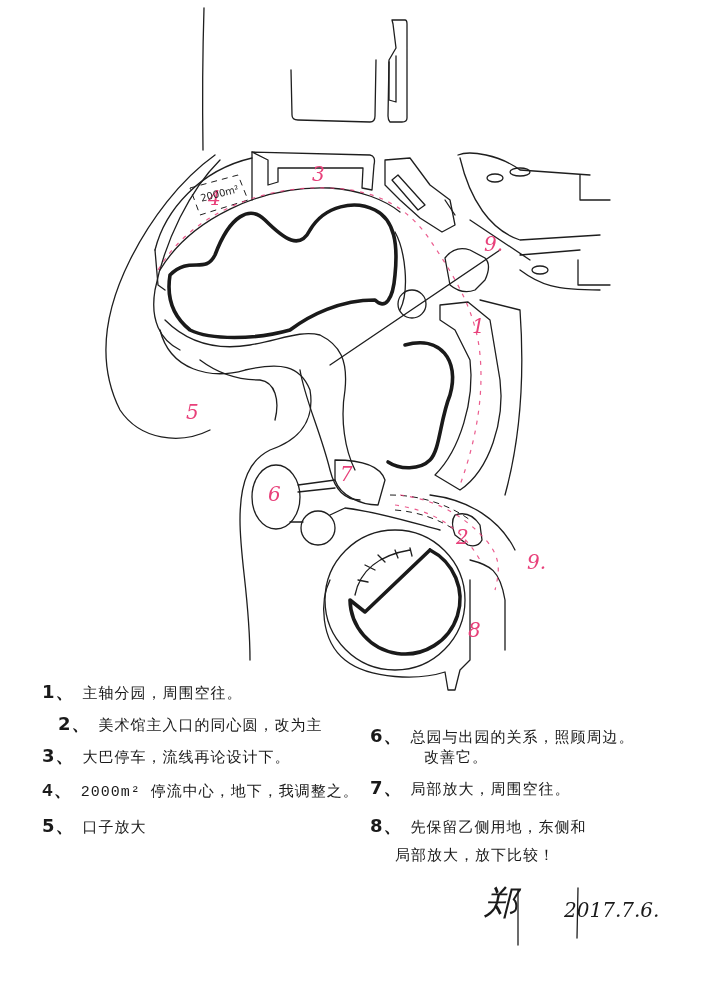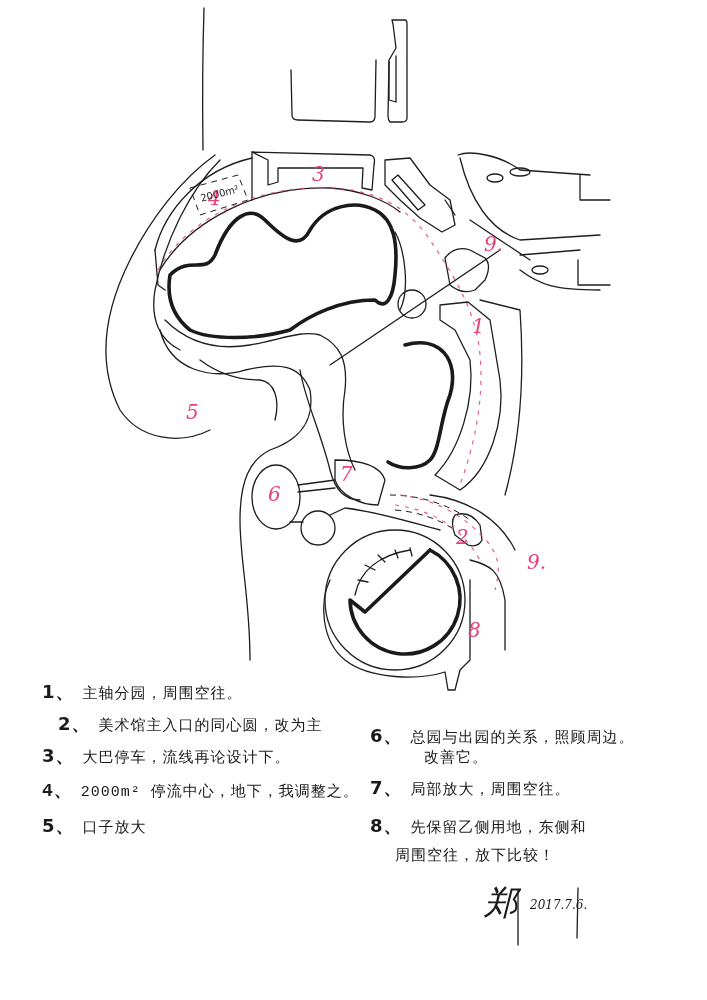--- a/index.html
+++ b/index.html
@@ -125,21 +125,21 @@
   <div class="note" style="left:400px;top:748px;margin-left:24px;">
     <span>改善它。</span>
   </div>
   <div class="note" style="left:370px;top:776px;">
     <span class="num">7、</span><span>局部放大，周围空往。</span>
   </div>
   <div class="note" style="left:370px;top:814px;">
     <span class="num">8、</span><span>先保留乙侧用地，东侧和</span>
   </div>
   <div class="note" style="left:395px;top:846px;">
-    <span>周围空往，放下比较！</span>
+    <span>局部放大，放下比较！</span>
   </div>
 </div>
 
 <div class="sig" style="left:484px;top:880px;font-size:34px;">郑</div>
-<div class="sig" style="left:530px;top:898px;font-size:12px;">2017.7.6.</div>
+<div class="sig" style="left:564px;top:898px;font-size:20px;">2017.7.6.</div>
 <svg style="position:absolute;left:0;top:0;" width="707" height="1000">
   <path class="ink" d="M518 890 L518 945 M578 888 L577 938" style="fill:none;stroke:#1e1e1e;stroke-width:1.3;"></path>
 </svg>
 
 </body></html>

